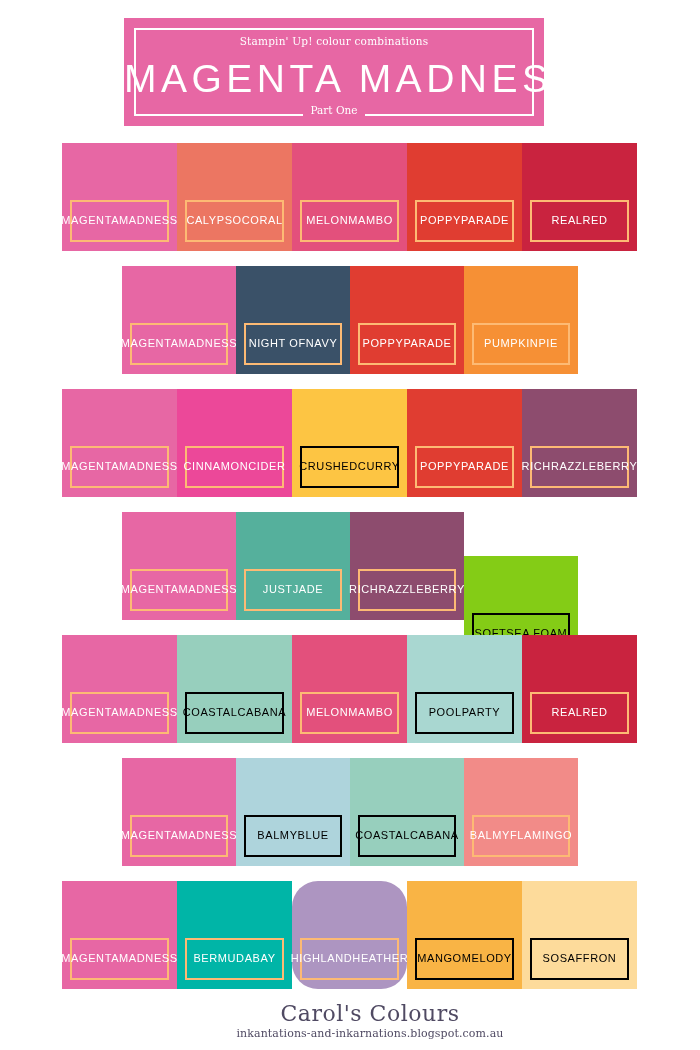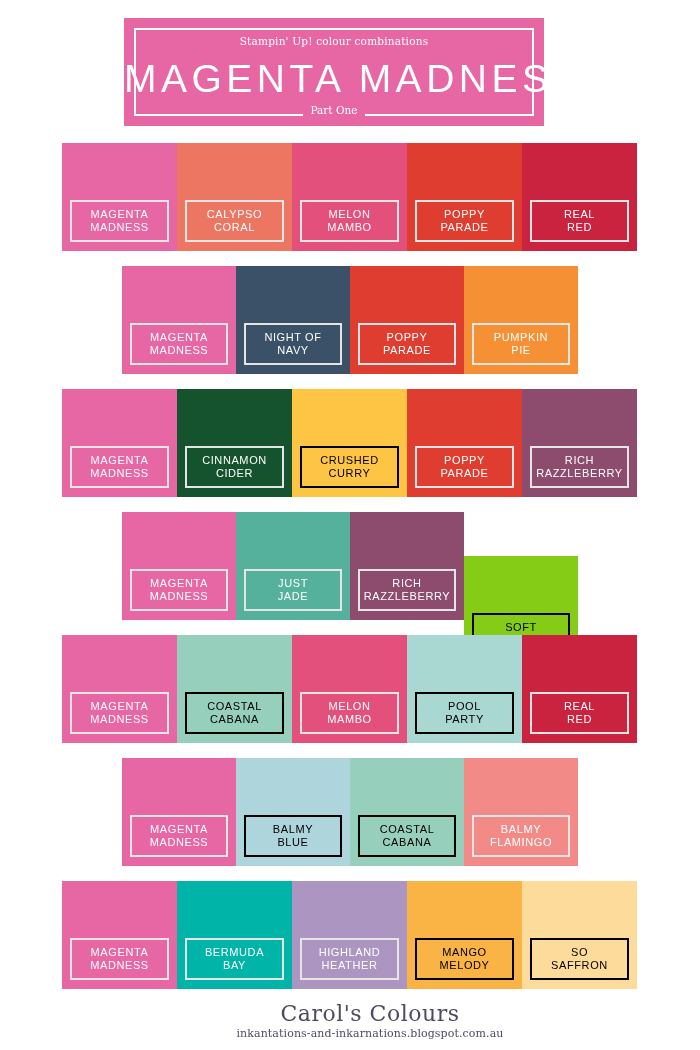--- a/index.html
+++ b/index.html
@@ -103,24 +103,24 @@
     flex: 1 1 0;
     height: 108px;
     box-sizing: border-box;
   }
   .swatch-label {
     position: absolute;
     left: 8px;
     right: 8px;
     bottom: 9px;
     height: 42px;
-    border: 2px solid #e5e5e5;
+    border: 2px solid #fdba74;
     box-sizing: border-box;
     display: flex;
-    flex-direction: column;
+    flex-direction: row;
     align-items: center;
     justify-content: center;
     color: #ffffff;
     font-size: 11px;
     line-height: 13.5px;
     letter-spacing: 0.6px;
     text-align: center;
     white-space: nowrap;
   }
   .swatch.dark-text .swatch-label {
@@ -226,21 +226,21 @@
         </div>
       </div>
     </div>
     <div class="palette-row wide">
       <div class="swatch" style="background: rgb(231, 103, 164);">
         <div class="swatch-label">
           <span>MAGENTA</span>
           <span>MADNESS</span>
         </div>
       </div>
-      <div class="swatch" style="background: #14532d;">
+      <div class="swatch" style="background: #ec4899;">
         <div class="swatch-label">
           <span>CINNAMON</span>
           <span>CIDER</span>
         </div>
       </div>
       <div class="swatch dark-text" style="background: rgb(253, 197, 67);">
         <div class="swatch-label">
           <span>CRUSHED</span>
           <span>CURRY</span>
         </div>
@@ -348,21 +348,21 @@
           <span>MAGENTA</span>
           <span>MADNESS</span>
         </div>
       </div>
       <div class="swatch" style="background: rgb(0, 181, 167);">
         <div class="swatch-label">
           <span>BERMUDA</span>
           <span>BAY</span>
         </div>
       </div>
-      <div class="swatch" style="background: rgb(173, 149, 193);">
+      <div class="swatch" style="background: rgb(173, 149, 193); border-radius: 26px;">
         <div class="swatch-label">
           <span>HIGHLAND</span>
           <span>HEATHER</span>
         </div>
       </div>
       <div class="swatch dark-text" style="background: rgb(249, 180, 69);">
         <div class="swatch-label">
           <span>MANGO</span>
           <span>MELODY</span>
         </div>

